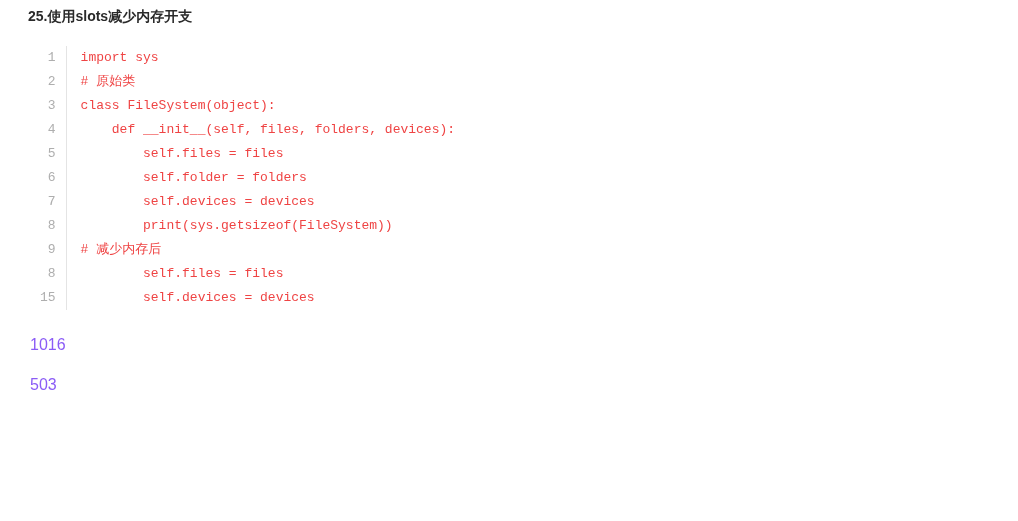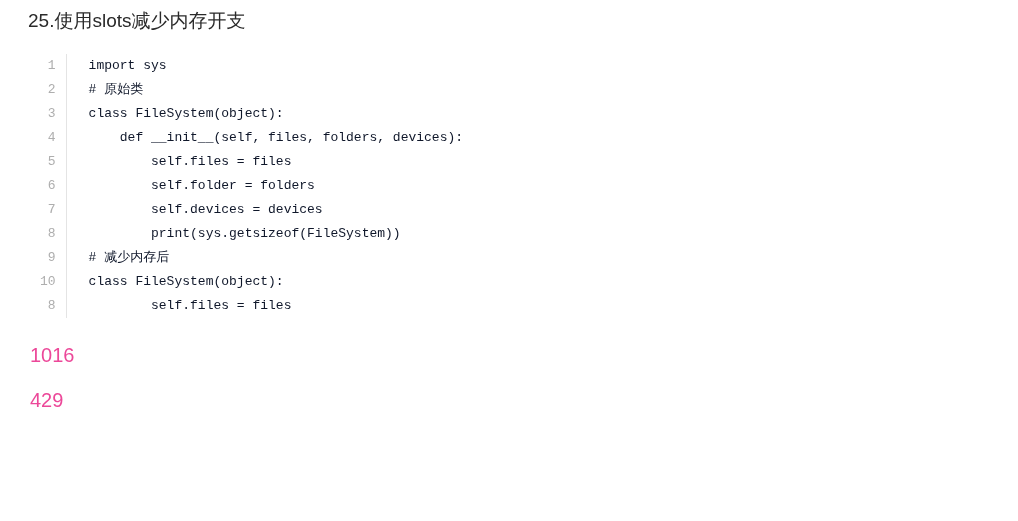--- a/index.html
+++ b/index.html
@@ -8,22 +8,22 @@
       box-sizing: border-box;
     }
     body {
       font-family: -apple-system, BlinkMacSystemFont, "Segoe UI", "PingFang SC", "Microsoft YaHei", sans-serif;
       background: #ffffff;
       color: #333333;
       padding: 8px 28px 20px 28px;
       width: 1018px;
     }
     .heading {
-      font-size: 19px;
-      font-weight: 400;
+      font-size: 14px;
+      font-weight: 700;
       color: #2a2a2a;
       margin-bottom: 20px;
     }
     .code-block {
       background: #ffffff;
       margin-bottom: 26px;
     }
     .code-table {
       border-collapse: collapse;
       font-family: "Consolas", "Courier New", monospace;
@@ -33,29 +33,29 @@
     .gutter {
       text-align: right;
       color: #aeaeae;
       padding: 0 10px 0 12px;
       border-right: 1px solid #e4e4e4;
       user-select: none;
       min-width: 38px;
       vertical-align: top;
     }
     .code-cell {
-      padding: 0 0 0 22px;
-      color: #0f172a;
+      padding: 0 0 0 14px;
+      color: #ef4444;
       white-space: pre;
       vertical-align: top;
     }
     .output-line {
       font-family: -apple-system, BlinkMacSystemFont, "Segoe UI", "PingFang SC", "Microsoft YaHei", sans-serif;
-      font-size: 20px;
-      color: #ec4899;
+      font-size: 16px;
+      color: #8b5cf6;
       margin-bottom: 22px;
       padding-left: 2px;
     }
   </style>
 </head>
 <body>
 
 <h2 class="heading">25.使用slots减少内存开支</h2>
 
 <div class="code-block">
@@ -91,25 +91,25 @@
         </tr>
         <tr>
           <td class="gutter">8</td>
           <td class="code-cell">        print(sys.getsizeof(FileSystem))</td>
         </tr>
         <tr>
           <td class="gutter">9</td>
           <td class="code-cell"># 减少内存后</td>
         </tr>
         <tr>
-          <td class="gutter">10</td>
-          <td class="code-cell">class FileSystem(object):</td>
+          <td class="gutter">8</td>
+          <td class="code-cell">        self.files = files</td>
         </tr>
         <tr>
-          <td class="gutter">8</td>
-          <td class="code-cell">        self.files = files</td>
+          <td class="gutter">15</td>
+          <td class="code-cell">        self.devices = devices</td>
         </tr>
       </tbody>
   </table>
 </div>
 
 <div class="output-line">1016</div>
-<div class="output-line">429</div>
+<div class="output-line">503</div>
 
 </body></html>

